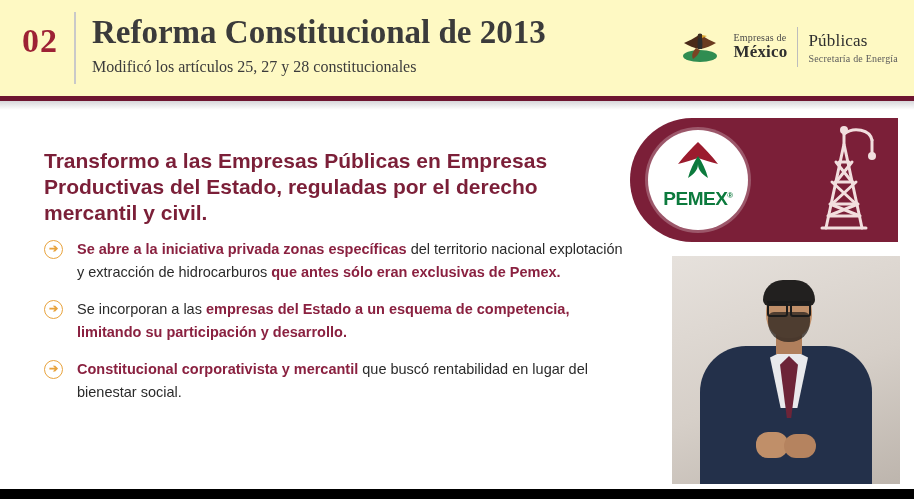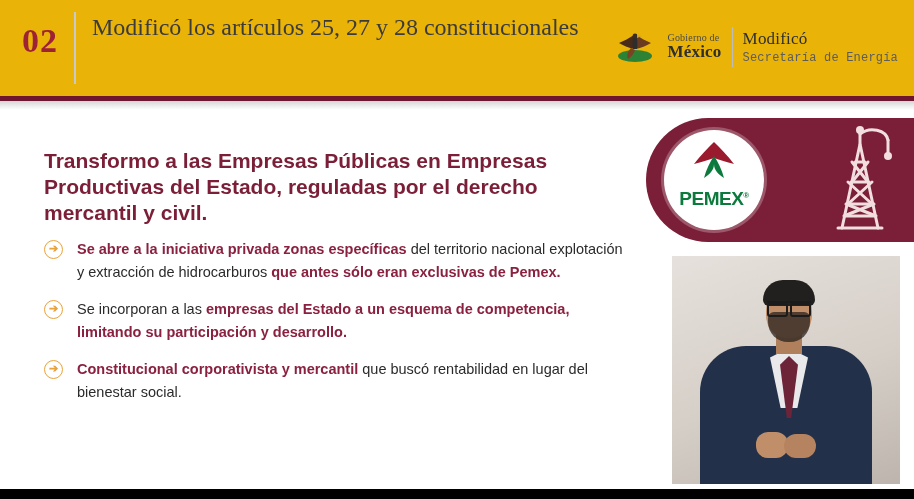--- a/index.html
+++ b/index.html
@@ -15,21 +15,21 @@
     overflow: hidden;
     font-family: "Liberation Sans", sans-serif;
   }
 
   
   .header {
     position: absolute;
     left: 0; top: 0;
     width: 914px;
     height: 96px;
-    background: #eab308;
+    background: #fef9c3;
     display: flex;
     align-items: center;
   }
   .header-rule {
     position: absolute;
     left: 0; top: 96px;
     width: 914px;
     height: 5px;
     background: #6e1530;
   }
@@ -69,21 +69,21 @@
   .title-main {
     font-family: "Liberation Serif", serif;
     font-size: 33px;
     font-weight: bold;
     color: #3b3b3b;
     line-height: 40px;
     white-space: nowrap;
   }
   .title-sub {
     font-family: "Liberation Serif", serif;
-    font-size: 24px;
+    font-size: 16px;
     color: #3b3b3b;
     line-height: 26px;
     white-space: nowrap;
     margin-top: 2px;
   }
 
   
   .gov-logo {
     position: absolute;
     right: 16px;
@@ -131,22 +131,22 @@
     flex-direction: column;
     justify-content: center;
   }
   .dep-big {
     font-family: "Liberation Serif", serif;
     font-size: 17px;
     color: #2f2f2f;
     letter-spacing: .2px;
   }
   .dep-small {
-    font-family: Liberation Mono, monospace;
-    font-size: 12px;
+    font-family: Liberation Serif, serif;
+    font-size: 10px;
     color: #5c5c5c;
     letter-spacing: .2px;
     margin-top: 2px;
   }
 
   
   .body-area {
     position: absolute;
     left: 0; top: 110px;
     width: 914px;
@@ -192,21 +192,21 @@
     line-height: 15px;
     text-align: center;
     font-weight: bold;
   }
   .hl { color: #8a2140; font-weight: bold; margin-top: 48px; }
   .nm { color: #2b2b2b; font-weight: normal; }
 
   
   .pemex-panel {
     position: absolute;
-    right: 0;
+    right: 16px;
     top: 8px;
     width: 268px;
     height: 124px;
     background: #7b1f38;
     border-top-left-radius: 62px;
     border-bottom-left-radius: 62px;
     overflow: hidden;
   }
   .pemex-circle {
     position: absolute;
@@ -340,42 +340,43 @@
 <body>
 
 <div class="slide">
 
   <div class="bar-top"></div>
 
   <div class="header">
     <div class="sec-number">02</div>
     <div class="sec-divider"></div>
     <div class="title-block">
+      <div class="title-main">Reforma Constitucional de 2013</div>
       <div class="title-sub">Modificó los artículos 25, 27 y 28 constitucionales</div>
     </div>
 
     <div class="gov-logo">
       <div class="eagle">
         <svg width="50" height="36" viewBox="0 0 50 36">
           <ellipse cx="25" cy="27" rx="17" ry="6" fill="#0c7a3d" opacity="0.85"></ellipse>
           <path d="M24 6 C19 9 14 12 9 14 C14 17 19 19 24 20 Z" fill="#4a2a18"></path>
           <path d="M26 6 C31 9 36 12 41 14 C36 17 31 19 26 20 Z" fill="#6b3b20"></path>
           <path d="M25 5 C23 8 22 13 23 20 L27 20 C28 13 27 8 25 5 Z" fill="#2d2d2d"></path>
           <path d="M21 19 C18 22 16 26 18 30 C21 28 24 25 25 21 Z" fill="#7a4423"></path>
           <circle cx="25" cy="7" r="2.4" fill="#3b2d22"></circle>
           <path d="M27 6 l5 1 -5 2 z" fill="#d8a12a"></path>
         </svg>
       </div>
       <div class="gov-text">
-        <span class="gov-small">Gobierno de</span>
+        <span class="gov-small">Empresas de</span>
         <span class="gov-big">México</span>
       </div>
       <div class="gov-sep"></div>
       <div class="gov-dep">
-        <span class="dep-big">Modificó</span>
+        <span class="dep-big">Públicas</span>
         <span class="dep-small">Secretaría de Energía</span>
       </div>
     </div>
   </div>
   <div class="header-rule"></div>
   <div class="header-shadow"></div>
 
   <div class="body-area">
 
     <div class="lead">Transformo a las  Empresas Públicas en Empresas Productivas del Estado, reguladas por el derecho mercantil y civil.</div>

